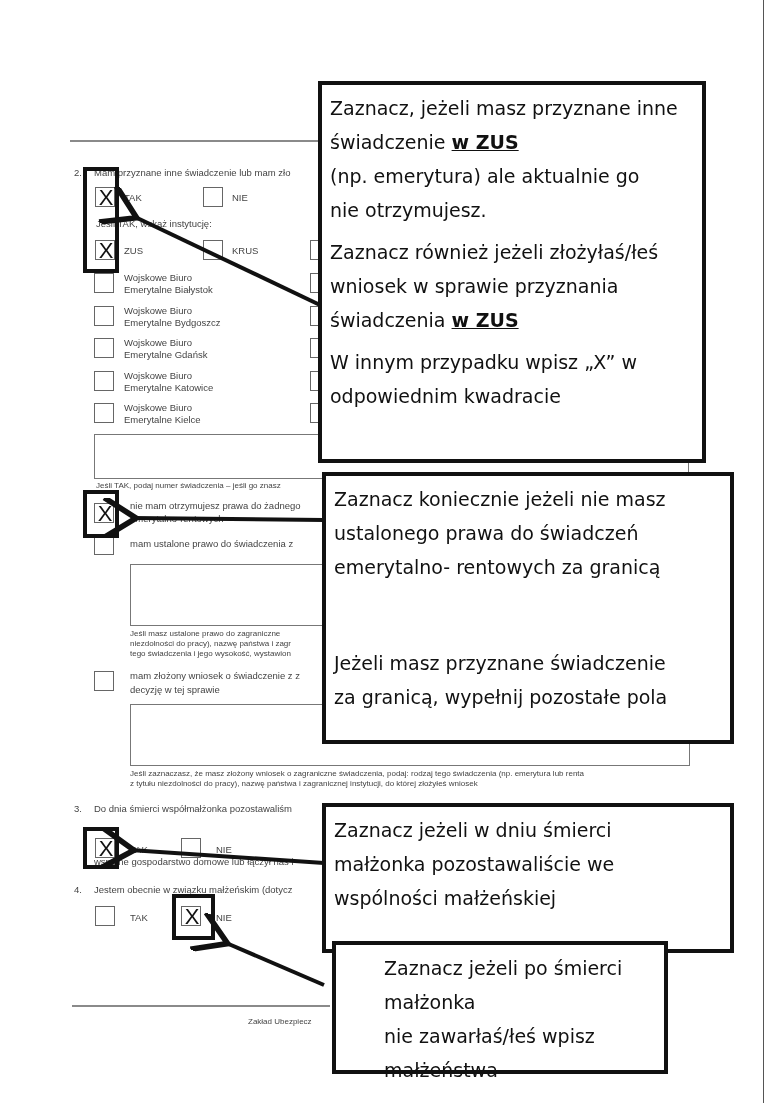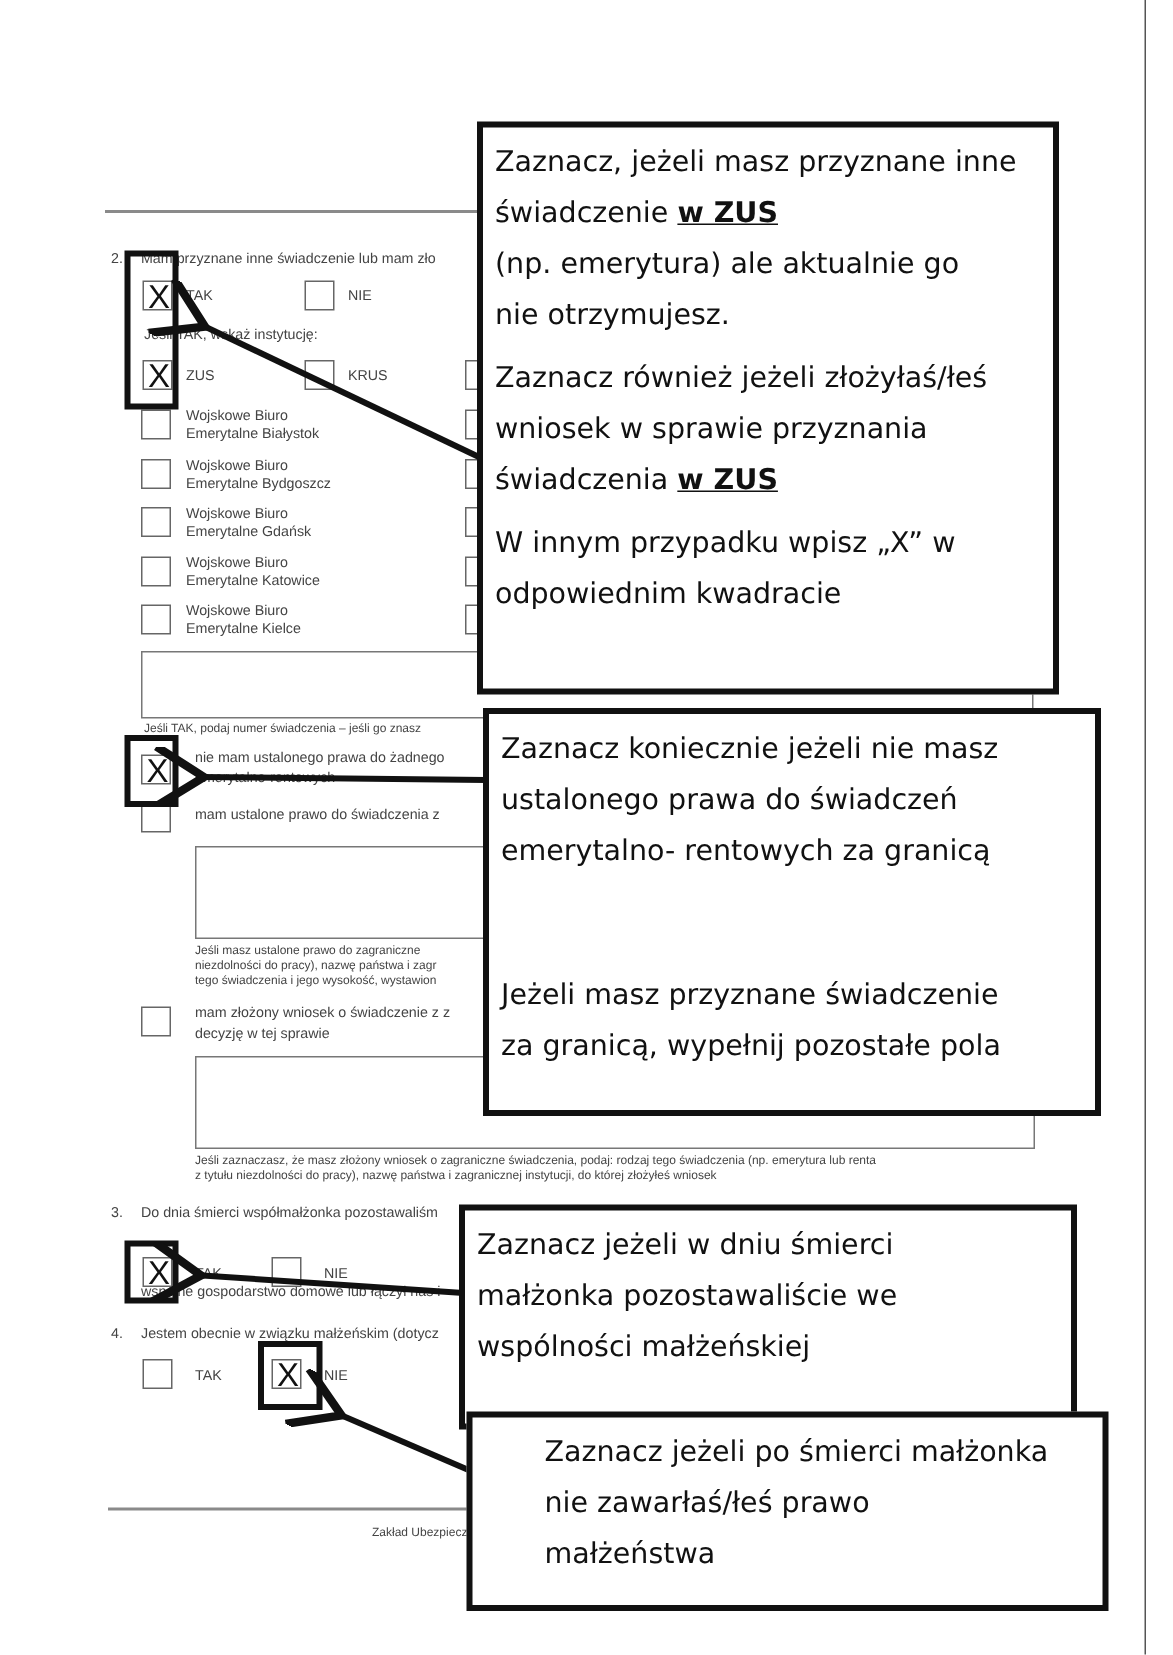--- a/index.html
+++ b/index.html
@@ -71,21 +71,21 @@
 <div class="form-text" style="left:124px; top:402px;">Wojskowe Biuro</div>
 <div class="form-text" style="left:124px; top:414px;">Emerytalne Kielce</div>
 <div class="cb" style="left:310px; top:403px;"></div>
 
 <div class="field" style="left:94px; top:434px; width:595px; height:45px;"></div>
 <div class="small-text" style="left:96px; top:481px;">Jeśli TAK, podaj numer świadczenia – jeśli go znasz</div>
 
 <div class="cb" style="left:94px; top:503px;">
     <div class="cb-x">X</div>
   </div>
-<div class="form-text" style="left:130px; top:500px;">nie mam ustalonego prawa do żadnego</div>
+<div class="form-text" style="left:130px; top:500px;">nie mam otrzymujesz prawa do żadnego</div>
 <div class="form-text" style="left:130px; top:513px;">emerytalno-rentowych</div>
 
 <div class="cb" style="left:94px; top:535px;"></div>
 <div class="form-text" style="left:130px; top:538px;">mam ustalone prawo do świadczenia z</div>
 
 <div class="field" style="left:130px; top:564px; width:560px; height:62px;"></div>
 <div class="small-text" style="left:130px; top:629px;">Jeśli masz ustalone prawo do zagraniczne</div>
 <div class="small-text" style="left:130px; top:639px;">niezdolności do pracy), nazwę państwa i zagr</div>
 <div class="small-text" style="left:130px; top:649px;">tego świadczenia i jego wysokość, wystawion</div>
 
@@ -152,23 +152,23 @@
 
 <div class="callout" style="left:322px; top:472px; width:412px; height:272px;">
   <p>Zaznacz koniecznie jeżeli nie masz</p>
   <p>ustalonego prawa do świadczeń</p>
   <p>emerytalno- rentowych za granicą</p>
   <div style="height:62px;"></div>
   <p>Jeżeli masz przyznane świadczenie</p>
   <p>za granicą, wypełnij pozostałe pola</p>
 </div>
 
-<div class="callout" style="left:306px; top:803px; width:412px; height:150px;">
+<div class="callout" style="left:322px; top:803px; width:412px; height:150px;">
   <p>Zaznacz jeżeli w dniu śmierci</p>
   <p>małżonka pozostawaliście we</p>
   <p>wspólności małżeńskiej</p>
 </div>
 
-<div class="callout" style="left:311px; top:941px; width:428px; height:133px;padding-left:48px;">
+<div class="callout" style="left:332px; top:941px; width:336px; height:133px;padding-left:48px;">
   <p>Zaznacz jeżeli po śmierci  małżonka</p>
-  <p>nie zawarłaś/łeś prawo</p>
+  <p>nie zawarłaś/łeś wpisz</p>
   <p>małżeństwa</p>
 </div>
 
 </body></html>

